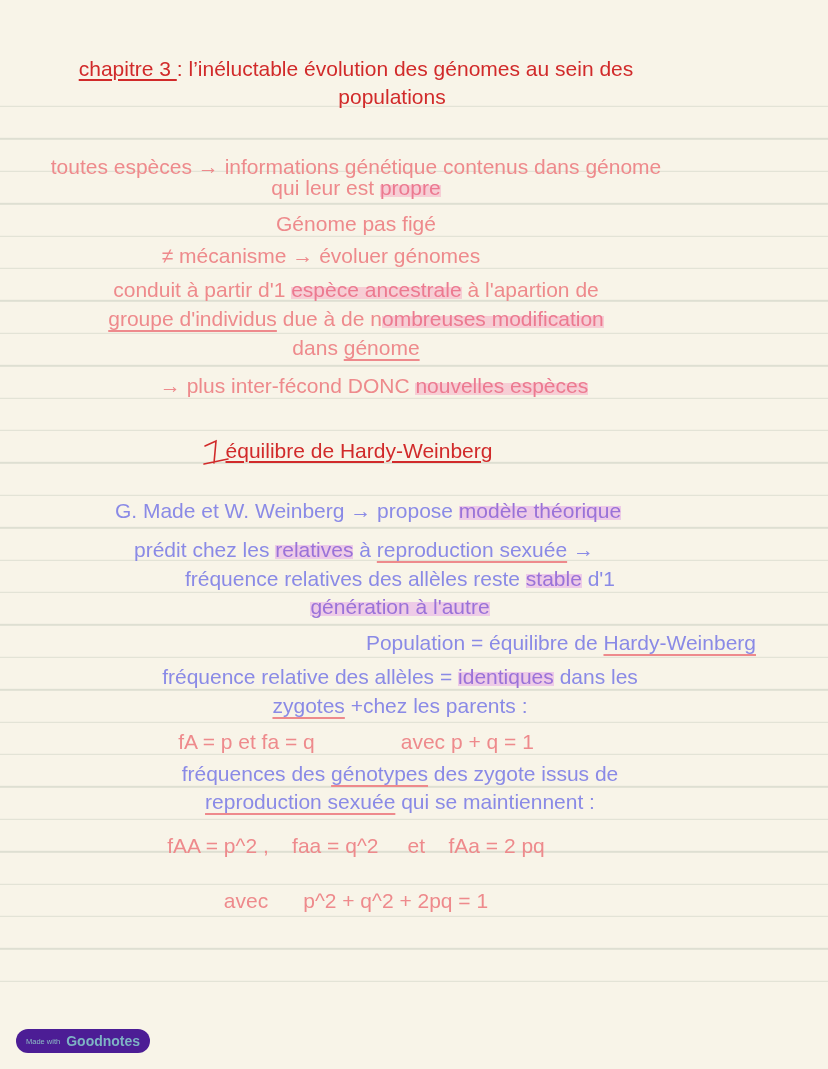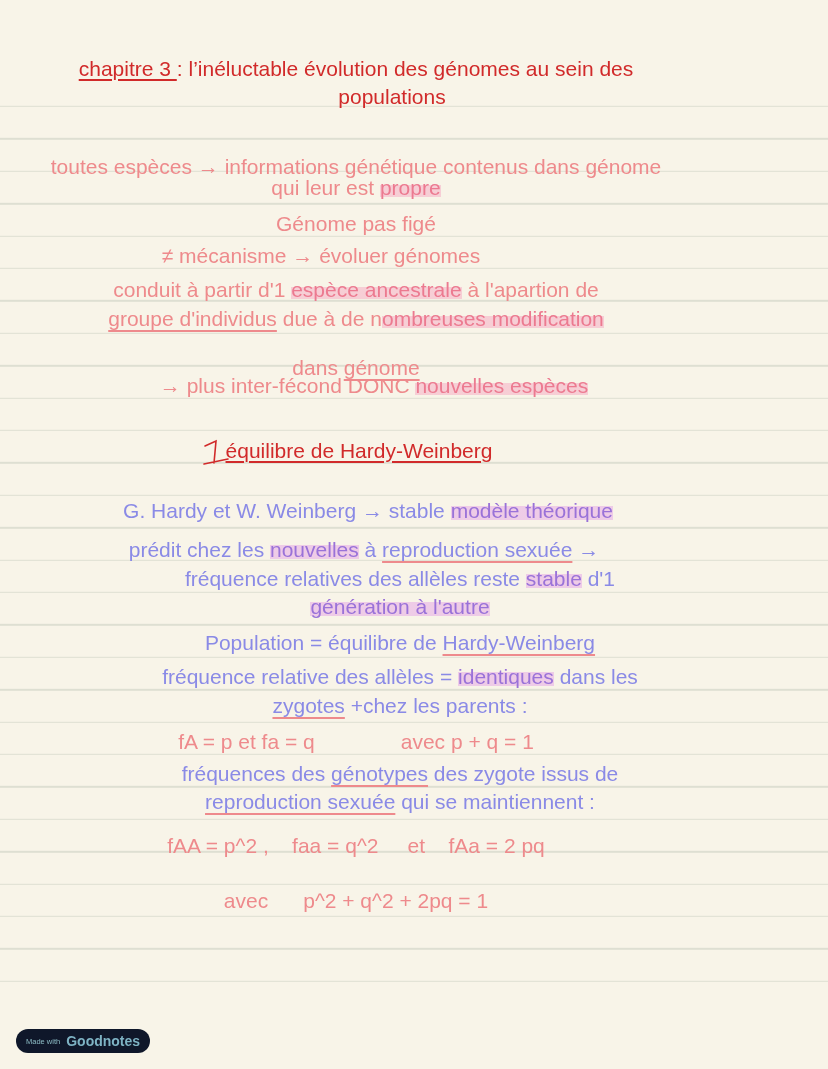--- a/index.html
+++ b/index.html
@@ -40,21 +40,21 @@
   .blue { color: #8a8ae6; padding-left: 44px; }
   .u-red { text-decoration: underline; text-decoration-color: #d12a2a; text-underline-offset: 3px; text-decoration-thickness: 1.5px; }
   .u-pink { text-decoration: underline; text-decoration-color: #ee8a8c; text-underline-offset: 4px; text-decoration-thickness: 1.5px; }
   .hl-pink { background: linear-gradient(to bottom, transparent 40%, rgba(245,160,190,0.45) 40%, rgba(245,160,190,0.45) 92%, transparent 92%); color: #ec7a90; }
   .hl-violet { background: linear-gradient(to bottom, transparent 30%, rgba(230,170,230,0.55) 30%, rgba(230,170,230,0.55) 92%, transparent 92%); color: #9a72d8; text-align: center; }
   .num-one {
     position: absolute; left: 201px; top: 437px; width: 30px; height: 30px; z-index: 2;
   }
   .badge {
     position: absolute; left: 16px; top: 1029px; height: 24px; padding: 0 10px;
-    border-radius: 12px; background: #0f172a; z-index: 3;
+    border-radius: 12px; background: #4c1d95; z-index: 3;
     display: flex; align-items: center; gap: 6px;
   }
   .badge .small { font-size: 7.5px; color: #8cbcc4; }
   .badge .brand { font-size: 14px; color: #7eb3c4; font-weight: bold; }
 </style>
 </head>
 <body>
 
 <div class="page"></div>
 
@@ -70,47 +70,47 @@
 <div class="line pink" style="top:211px;">Génome pas figé</div>
 <div class="line pink" style="top:243px; padding-right:70px; box-sizing:border-box;">
   <span>≠</span><span>  mécanisme → évoluer génomes</span>
 </div>
 <div class="line pink" style="top:277px;">
   <span>conduit à partir d'1 </span><span class="hl-pink">espèce ancestrale</span><span> à l'apartion de</span>
 </div>
 <div class="line pink" style="top:306px;">
   <span class="u-pink">groupe d'individus</span><span> due à de n</span><span class="hl-pink">ombreuses modification</span>
 </div>
-<div class="line pink" style="top:335px;margin-top:20px;">
+<div class="line pink" style="top:335px;">
   <span>dans </span><span class="u-pink">génome</span>
 </div>
 <div class="line pink" style="top:373px; padding-left:36px; box-sizing:border-box;">
   <span>→ plus inter-fécond DONC </span><span class="hl-pink">nouvelles espèces</span>
 </div>
 
 <svg class="num-one" viewBox="0 0 30 30">
   <path d="M4 9 L15 4 L13 26 M3 27 L27 22" stroke="#d12a2a" stroke-width="1.6" fill="none" stroke-linecap="round"></path>
 </svg>
 <div class="line red" style="top:438px; padding-left:6px; box-sizing:border-box;">
   <span class="u-red">équilibre de Hardy-Weinberg</span>
 </div>
 
 <div class="line blue" style="top:498px; padding-left:24px; box-sizing:border-box;">
-  <span>G. Hardy et W. Weinberg → stable </span><span class="hl-violet">modèle théorique</span>
+  <span>G. Made et W. Weinberg → propose </span><span class="hl-violet">modèle théorique</span>
 </div>
 <div class="line blue" style="top:537px; padding-left:16px; box-sizing:border-box;">
-  <span>prédit chez les </span><span class="hl-violet">nouvelles</span><span> à </span><span class="u-pink">reproduction sexuée</span><span> →</span>
+  <span>prédit chez les </span><span class="hl-violet">relatives</span><span> à </span><span class="u-pink">reproduction sexuée</span><span> →</span>
 </div>
 <div class="line blue" style="top:566px;">
   <span>fréquence relatives des allèles reste </span><span class="hl-violet">stable</span><span> d'1</span>
 </div>
 <div class="line blue" style="top:594px;">
   <span class="hl-violet">génération à l'autre</span>
 </div>
-<div class="line blue" style="top:630px;">
+<div class="line blue" style="top:630px;text-align:right;">
   <span>Population = équilibre de </span><span class="u-pink">Hardy-Weinberg</span>
 </div>
 <div class="line blue" style="top:664px;">
   <span>fréquence relative des allèles = </span><span class="hl-violet">identiques</span><span> dans les</span>
 </div>
 <div class="line blue" style="top:693px;">
   <span class="u-pink">zygotes</span><span> +chez les parents :</span>
 </div>
 <div class="line pink" style="top:729px;">
   <span>fA = p et fa = q</span><span style="display:inline-block;width:86px;"></span><span>avec    p + q = 1</span>

